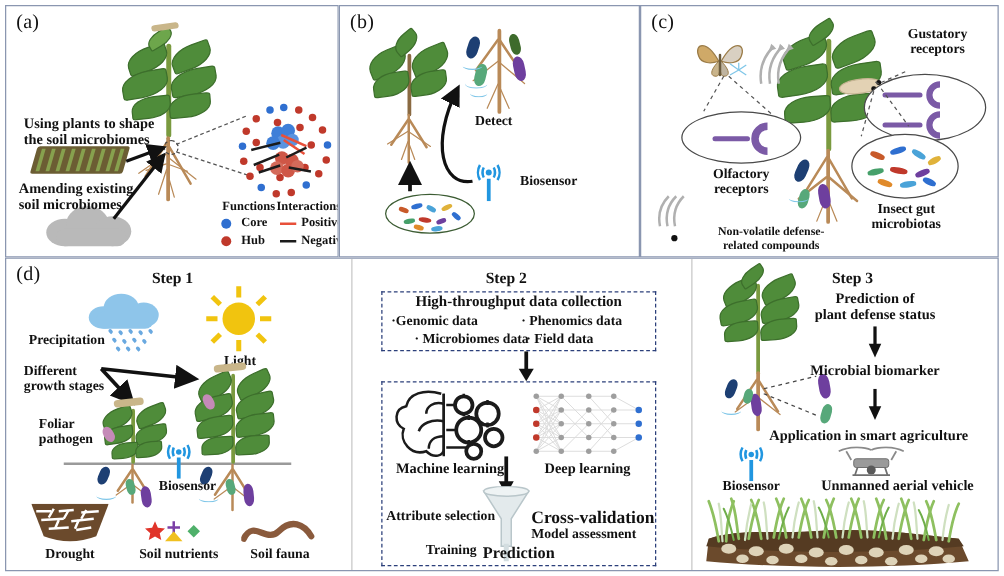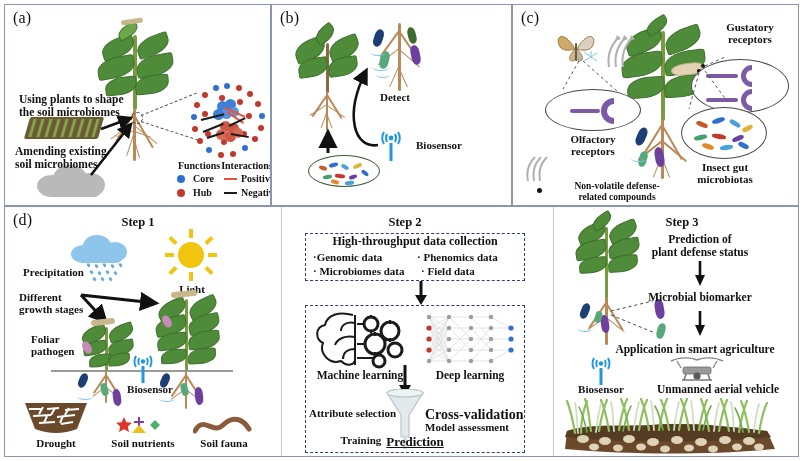--- a/index.html
+++ b/index.html
@@ -566,21 +566,21 @@
 
     <div style="position:absolute; left:276px; top:0px; width:1px; height:251px; background:#c7c7c7;"></div>
 
     <div>
       <div class="txt" style="left:340px; top:8px; width:120px; font-size:12.5px;">Step 2</div>
 
       <div class="dashbox" style="left:300px; top:26px; width:220px; height:48px;"></div>
       <div class="txt" style="left:300px; top:28px; width:220px; font-size:12px;">High-throughput data collection</div>
       <div class="txt left" style="left:308px; top:44px; width:104px; font-size:11px;">·Genomic data</div>
       <div class="txt left" style="left:412px; top:44px; width:106px; font-size:11px;">· Phenomics data</div>
-      <div class="txt left" style="left:308px; top:58px; width:110px; font-size:11px;">· Microbiomes data</div>
+      <div class="txt left" style="left:308px; top:58px; width:110px; font-size:11px;text-align:right;">· Microbiomes data</div>
       <div class="txt left" style="left:416px; top:58px; width:100px; font-size:11px;">· Field data</div>
 
       <svg width="40" height="24" style="position:absolute; left:396px; top:74px;">
         <line x1="20" y1="0" x2="20" y2="16" stroke="#111" stroke-width="3"></line>
         <path d="M14,14 L26,14 L20,24 Z" fill="#111"></path>
       </svg>
 
       <div class="dashbox" style="left:300px; top:98px; width:220px; height:148px;"></div>
 
       <div style="position:absolute; left:308px; top:104px; width:96px; height:58px;">
@@ -705,21 +705,21 @@
           <path d="M4,4 L40,4 L26,26 L26,48 L18,48 L18,26 Z" fill="#e3eaec" stroke="#b9c6ca" stroke-width="1.2"></path>
           <ellipse cx="22" cy="4" rx="18" ry="4" fill="#eef3f4" stroke="#b9c6ca" stroke-width="1.2"></ellipse>
           <rect x="20" y="46" width="4" height="14" fill="#d3dde0"></rect>
         </svg>
       </div>
 
       <div class="txt left" style="left:304px; top:200px; width:110px; font-size:11px;">Attribute selection</div>
       <div class="txt" style="left:304px; top:214px; width:104px; font-size:11px;margin-top:13px;">Training</div>
       <div class="txt left" style="left:420px; top:200px; width:100px; font-size:14px;">Cross-validation</div>
       <div class="txt left" style="left:420px; top:214px; width:102px; font-size:11px;">Model assessment</div>
-      <div class="txt" style="left:300px; top:228px; width:220px; font-size:13px;text-decoration:underline;">Prediction</div>
+      <div class="txt" style="left:300px; top:228px; width:220px; font-size:13px;">Prediction</div>
     </div>
 
     <div style="position:absolute; left:548px; top:0px; width:1px; height:251px; background:#c7c7c7;"></div>
 
     <div>
       <div class="txt" style="left:622px; top:8px; width:110px; font-size:12.5px;">Step 3</div>
 
       <div>
         <div class="stem" style="left:600px; top:20px; width:3.2px; height:72px;"></div>
         <div class="leaf" style="left:572px; top:18px;  width:30px; height:17px; transform:rotate(-22deg);"></div>

